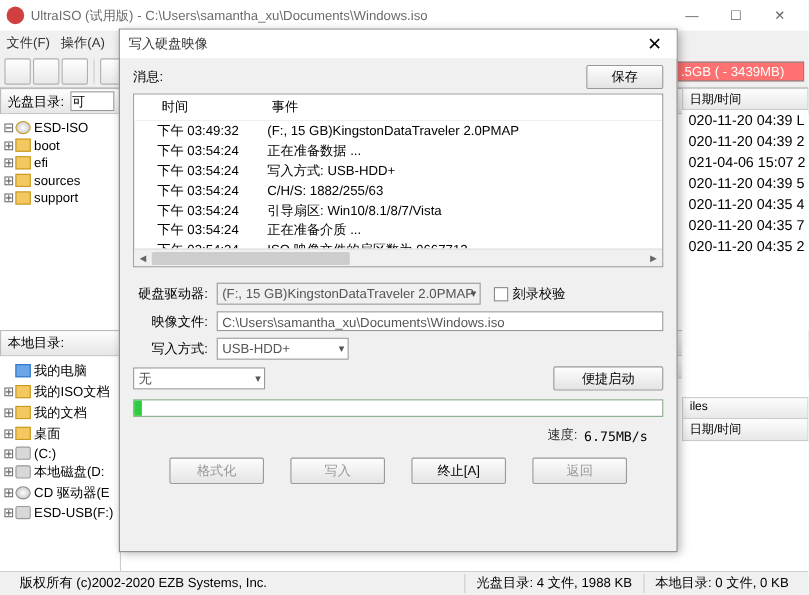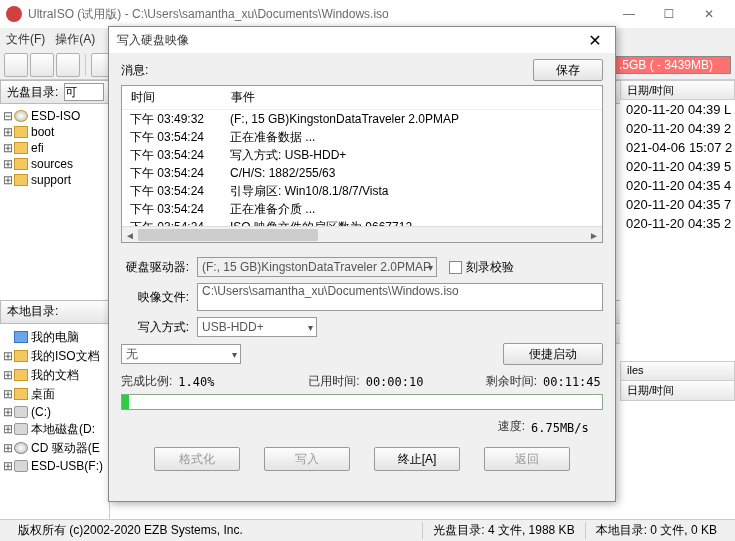--- a/index.html
+++ b/index.html
@@ -50,37 +50,37 @@
 .dlg-title .t { flex: 1; color: #333; }
 .dlg-close { width: 24px; height: 24px; display: flex; align-items: center; justify-content: center; font-size: 16px; }
 
 .msg-row { display: flex; align-items: center; padding: 6px 12px 2px; }
 .msg-row .lab { flex: 1; }
 .btn { min-width: 70px; height: 22px; background: linear-gradient(#fdfdfd,#e4e4e4); border: 1px solid #999; border-radius: 2px; display: inline-flex; align-items: center; justify-content: center; padding: 0 10px; cursor: pointer; }
 .btn.disabled { color: #999; }
 
 .log-box { margin: 2px 12px; height: 158px; border: 1px solid #999; background: #fff; overflow: hidden; display: flex; flex-direction: column; }
 .log-header { display: flex; background: #fff; border-bottom: 1px solid #eee; }
-.log-header .c { padding: 3px 9px; font-size: 12px; }
+.log-header .c { padding: 3px 25px; font-size: 12px; }
 .log-header .c.time { width: 100px; }
 .log-rows { flex: 1; overflow: hidden; }
-.log-row { display: flex; padding: 0 8px; line-height: 18px; font-family: SimSun, monospace; font-size: 12px; }
+.log-row { display: flex; padding: 0 8px; line-height: 18px; font-family: SimSun, monospace; font-size: 12px; margin-left: 13px; }
 .log-row .t { width: 100px; }
 .log-row .e { flex: 1; white-space: nowrap; }
 .log-scroll { height: 16px; background: #f0f0f0; border-top: 1px solid #ddd; position: relative; }
 .log-scroll .thumb { position: absolute; left: 0; top: 2px; width: 180px; height: 12px; background: #cdcdcd; border-radius: 2px; }
 .log-scroll .arrow { position: absolute; top: 0; width: 16px; height: 16px; display: flex; align-items: center; justify-content: center; color: #666; font-size: 10px; }
 
 .form-area { padding: 6px 12px 0; }
 .form-row { display: flex; align-items: center; margin: 6px 0; }
 .form-row .flab { width: 76px; text-align: right; padding-right: 8px; }
 .dropdown { height: 20px; border: 1px solid #999; background: #fff; display: flex; align-items: center; padding: 0 4px; color: #555; position: relative; }
 .dropdown .arrow { position: absolute; right: 3px; font-size: 10px; color: #555; }
 .dropdown.ro { background: #f0f0f0; }
-.textfield { height: 28px; border: 1px solid #999; background: #fff; padding: 0 4px; display: flex; align-items: flex-start; color: #555; font-family: SimSun, monospace; }
+.textfield { height: 18px; border: 1px solid #999; background: #fff; padding: 0 4px; display: flex; align-items: flex-end; color: #555; font-family: SimSun, monospace; }
 .checkbox { width: 13px; height: 13px; border: 1px solid #888; background: #fff; margin-right: 4px; }
 
 .stats-row { display: flex; padding: 2px 12px; gap: 6px; align-items: center; }
 .stats-row .lab { color: #333; }
 .stats-row .val { min-width: 60px; font-family: SimSun, monospace; }
 
 .progress { margin: 2px 12px 6px; height: 16px; border: 1px solid #8a8; background: #fff; position: relative; }
 .progress .fill { position: absolute; left: 0; top: 0; bottom: 0; width: 1.4%; background: #2ecc40; }
 
 .btn-row { display: flex; justify-content: center; gap: 24px; padding: 10px 0 14px; }
@@ -315,30 +315,20 @@
     <div class="form-row">
       <div class="dropdown" style="width:120px;">
         <span>无</span>
           <span class="arrow">▾</span>
       </div>
       <div style="flex:1;"></div>
       <div class="btn" style="min-width:100px;">便捷启动</div>
     </div>
   </div>
 
-  <div class="stats-row">
-    <span class="lab">完成比例:</span>
-    <span class="val" style="width:70px;">1.40%</span>
-    <span style="flex:1;"></span>
-    <span class="lab">已用时间:</span>
-    <span class="val">00:00:10</span>
-    <span style="flex:1;"></span>
-    <span class="lab">剩余时间:</span>
-    <span class="val">00:11:45</span>
-  </div>
 
   <div class="progress">
     <div class="fill"></div>
   </div>
 
   <div class="stats-row" style="justify-content:flex-end; padding-right:24px;align-items:flex-end;">
     <span class="lab">速度:</span>
     <span class="val">6.75MB/s</span>
   </div>
 

